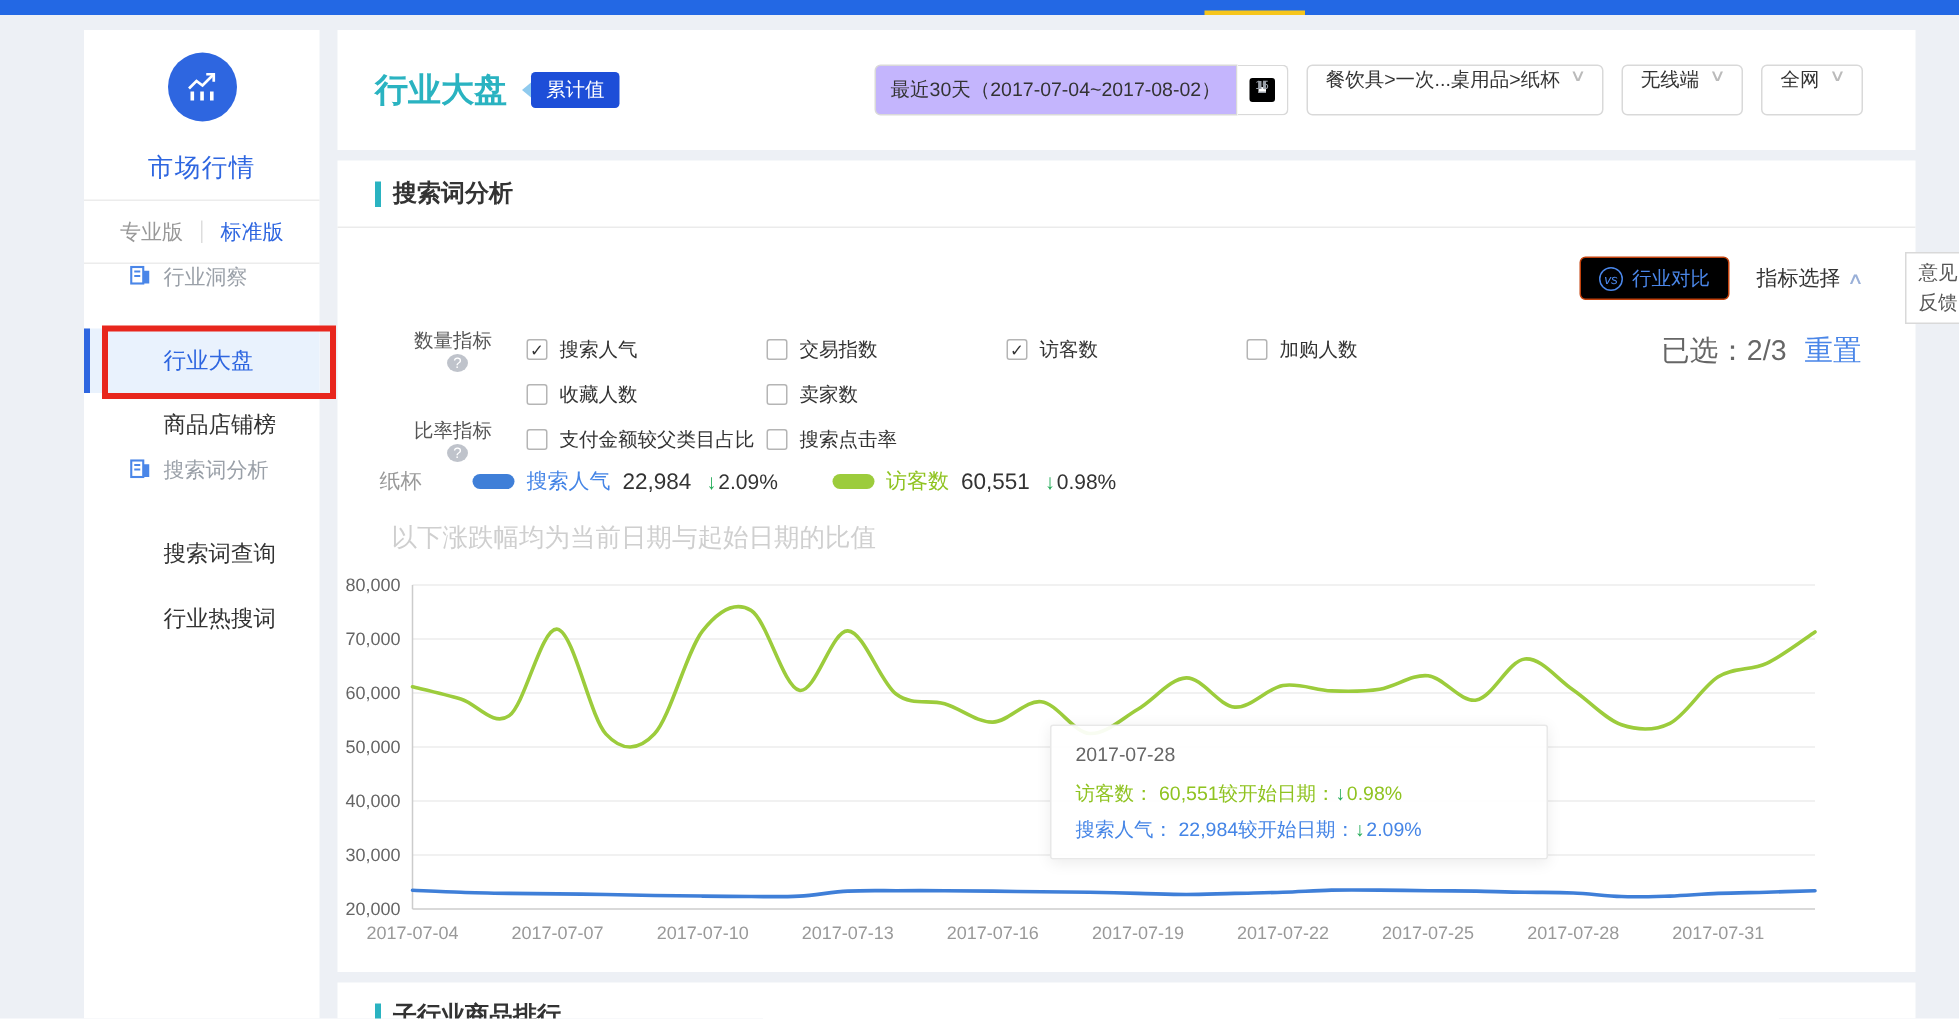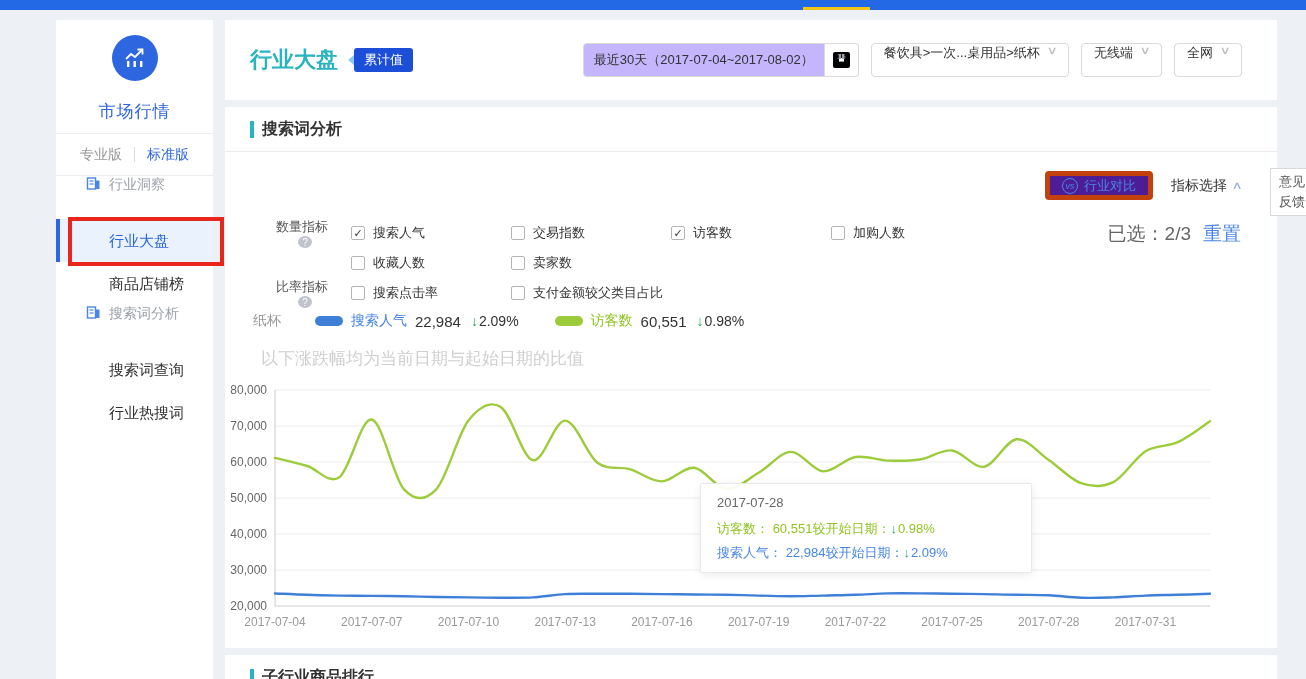--- a/index.html
+++ b/index.html
@@ -63,22 +63,22 @@
   .chev { color:#bbb; font-size:11px; transform:scaleX(1.4); }
 
   
   .main-card { position:absolute; left:225px; top:107px; width:1052px; height:541px; background:#fff; }
   .section-head { position:absolute; left:25px; top:12px; display:flex; align-items:center; }
   .tick-bar { width:4px; height:17px; background:#2ab3c1; margin-right:8px; }
   .section-title { font-size:16px; font-weight:bold; color:#333; }
   .section-divider { position:absolute; left:0; top:44px; width:100%; border-bottom:1px solid #ebebeb; }
 
   .compare-row { position:absolute; top:64px; right:36px; display:flex; align-items:center; gap:18px; }
-  .vs-btn { display:flex; align-items:center; gap:6px; height:29px; padding:0 12px; background:#4c1d95;
-    border:5px solid #c2410c; border-radius:4px; color:#4a86e8; font-size:13px; cursor:pointer;
+  .vs-btn { display:flex; align-items:center; gap:6px; height:29px; padding:0 12px; background:#000000;
+    border:1px solid #c2410c; border-radius:4px; color:#4a86e8; font-size:13px; cursor:pointer;
     font-family:inherit; }
   .vs-circle { width:16px; height:16px; border:1px solid #4a86e8; border-radius:50%;
     display:flex; align-items:center; justify-content:center; font-size:9px; font-style:italic; }
   .metric-select { display:flex; align-items:center; gap:6px; font-size:14px; color:#333; cursor:pointer; }
   .chev-up { color:#9ab0d8; font-size:11px; transform:scaleX(1.4); }
 
   .selected-row { position:absolute; top:114px; right:36px; font-size:19px; color:#666; }
   .reset-link { color:#4a86e8; margin-left:12px; text-decoration:none; cursor:pointer; }
 
   .metrics-panel { position:absolute; left:28px; top:111px; }
@@ -261,25 +261,25 @@
         </div>
       </div>
       <div class="m-row">
         <div class="m-label">
           <span>比率指标</span>
           <span class="q-icon">?</span>
         </div>
         <div class="m-items">
           <label class="m-item">
             <span class="cb"></span>
+            <span class="m-text">支付金额较父类目占比</span>
+          </label>
+          <label class="m-item">
+            <span class="cb"></span>
             <span class="m-text">搜索点击率</span>
-          </label>
-          <label class="m-item">
-            <span class="cb"></span>
-            <span class="m-text">支付金额较父类目占比</span>
           </label>
         </div>
       </div>
     </div>
 
   <div class="legend-row">
     <span class="legend-cat">纸杯</span>
     <div class="legend-item blue">
       <span class="pill"></span>
       <span class="l-name">搜索人气</span>

